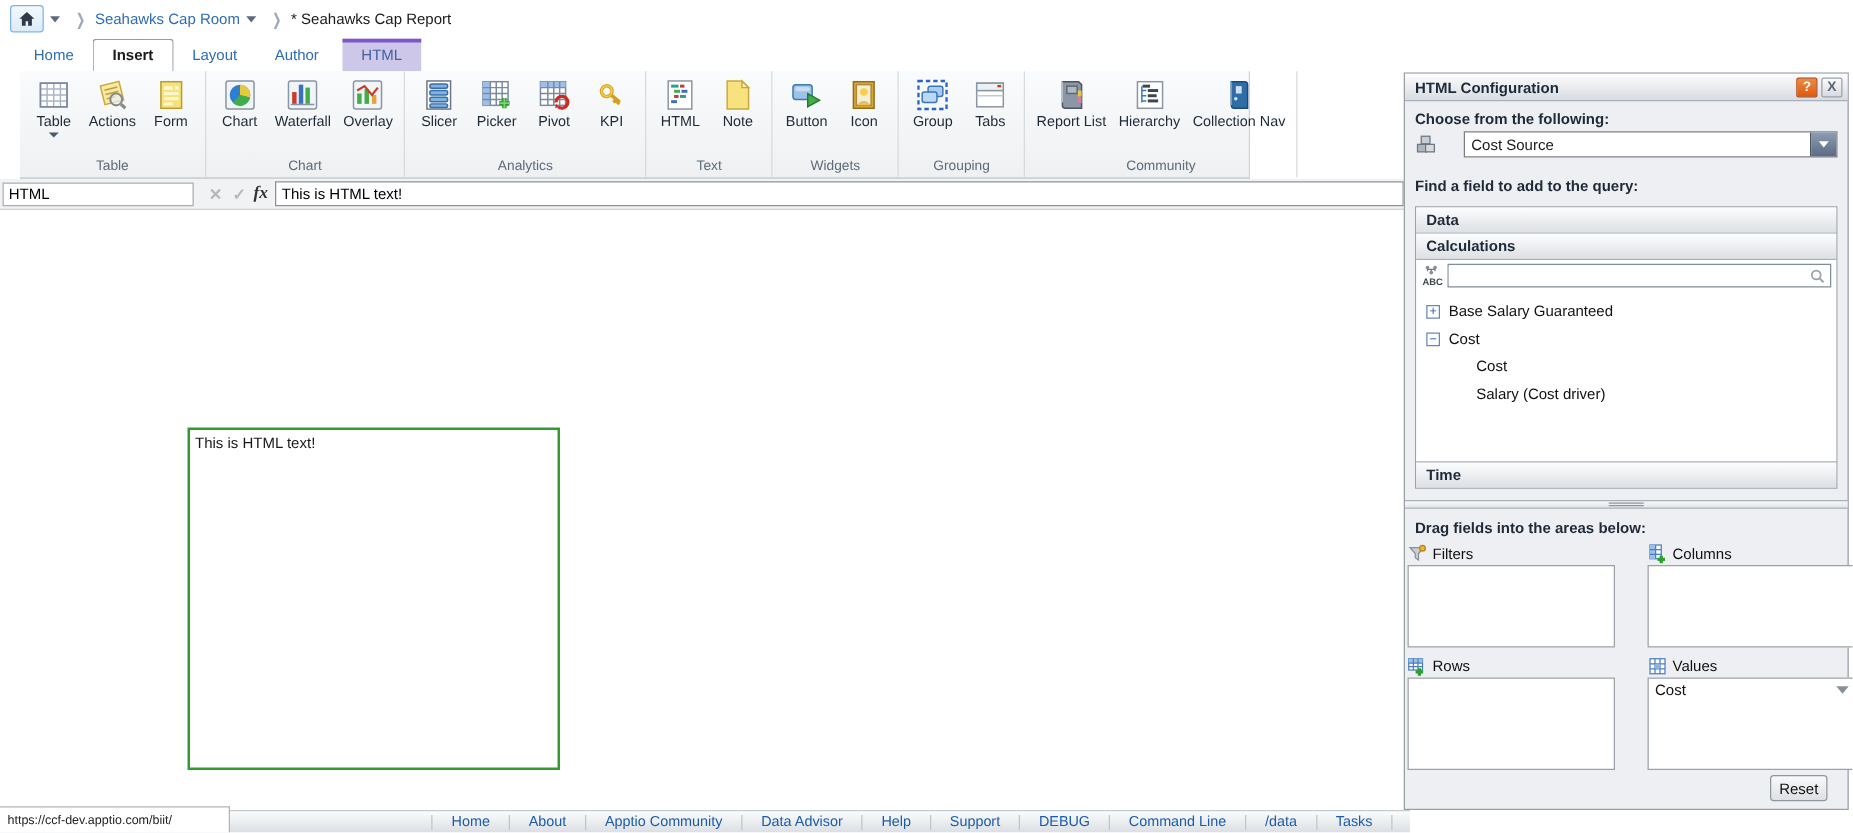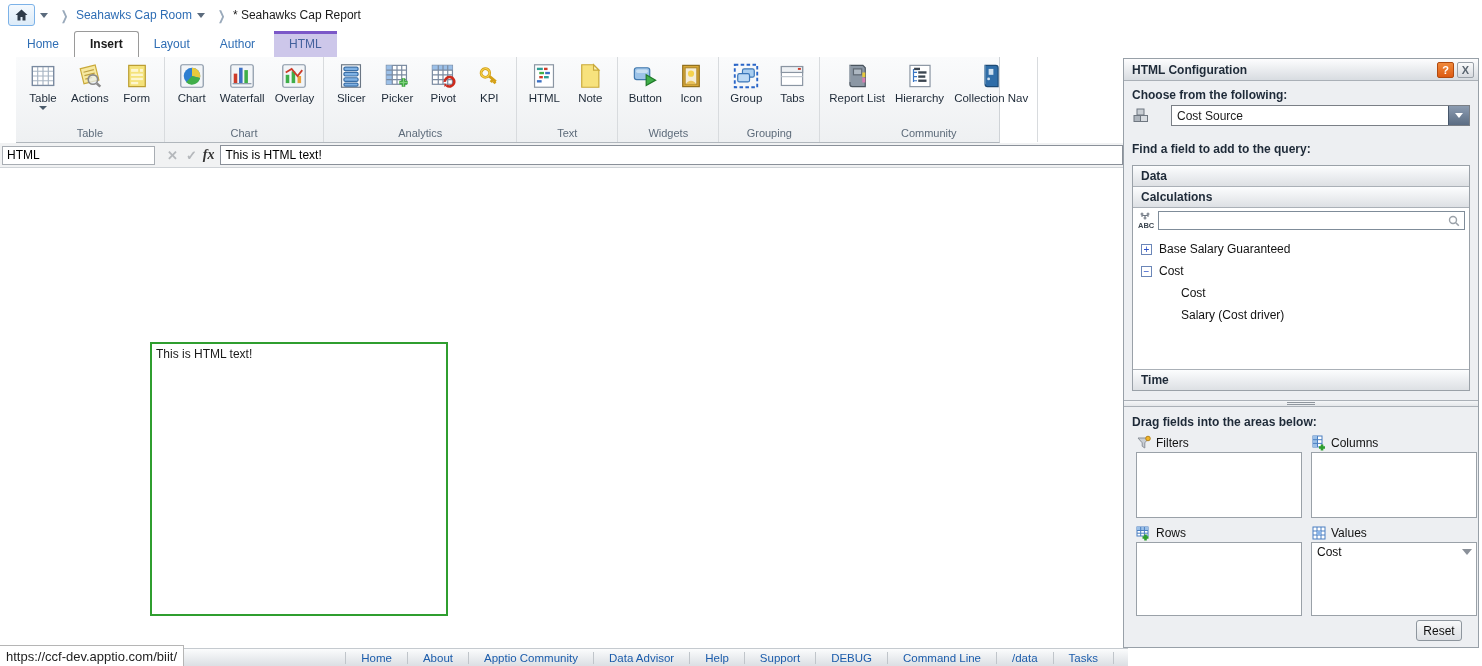--- a/index.html
+++ b/index.html
@@ -59,21 +59,21 @@
 
   
   .statusbar { position:absolute; left:0; top:648px; width:1128px; height:18px;
     background:linear-gradient(#fbfcfd,#dbdfe3); border-top:1px solid #c5cacf;
     display:flex; align-items:center; justify-content:flex-end; padding-right:14px; }
   .slink { color:#1b5cab; font-size:11.5px; padding:0 15px; border-left:1px solid #c0c5ca;
     white-space:nowrap; cursor:pointer; }
   .slink:last-child { border-right:1px solid #c0c5ca; }
   .urltip { position:absolute; left:0; top:645px; width:184px; height:21px; background:#fff;
     border:1px solid #b5b5b5; border-left:none; border-bottom:none; display:flex; align-items:center;
-    padding-left:6px; font-size:13px; color:#222; }
+    padding-left:6px; font-size:10px; color:#222; }
 
   
   .panel { position:absolute; left:1123px; top:58px; width:356px; height:590px;
     background:#edeff2; border:1px solid #98a0a8; display:flex; flex-direction:column; }
   .phead { height:22px; background:linear-gradient(#fdfdfe,#d8dce1); border-bottom:1px solid #aab0b7;
     display:flex; align-items:center; padding:0 4px 0 8px; }
   .ptitle { font-weight:bold; color:#1e2a38; flex:1; }
   .pbtn { width:17px; height:16px; margin-left:3px; display:flex; align-items:center; justify-content:center;
     font-size:11px; font-weight:bold; border-radius:2px; cursor:pointer; }
   .pbtn.help { background:linear-gradient(#f08a3c,#dd5a12); border:1px solid #b04a10; color:#fff; }
@@ -99,21 +99,21 @@
   .searchbox input { flex:1; border:none; outline:none; height:15px; font-size:12px; padding:0 4px;
     font-family:"Liberation Sans",sans-serif; }
   .tree { padding:6px 0 0 8px; }
   .titem { display:flex; align-items:center; height:22px; color:#111; }
   .titem .twist { width:11px; height:11px; border:1px solid #6b86b8; background:#fff; margin-right:7px;
     display:flex; align-items:center; justify-content:center; font-size:10px; line-height:9px; color:#2b50c8; }
   .titem.indent { padding-left:40px; }
   .splitter { margin:9px 0 4px; height:7px; border-top:1px solid #aab0b7; border-bottom:1px solid #aab0b7;
     background:linear-gradient(#f5f6f8,#e4e7ea); display:flex; align-items:center; justify-content:center; }
   .grip { width:28px; height:3px; border-top:1px solid #8f969e; border-bottom:1px solid #8f969e; }
-  .areas { display:grid; grid-template-columns:166px 166px; column-gap:9px; padding:2px 12px 0; }
+  .areas { display:grid; grid-template-columns:166px 166px; column-gap:26px; padding:2px 2px 0; }
   .arealabel { display:flex; align-items:center; height:18px; color:#111; }
   .arealabel svg { margin-right:4px; }
   .areabox { border:1px solid #9aa1a8; background:#fff; }
   .areabox.top { height:66px; }
   .areabox.bot { height:74px; }
   .valrow { display:flex; align-items:center; padding:2px 4px 0 5px; color:#111; }
   .valrow i { margin-left:auto; width:0; height:0; border-left:5px solid transparent;
     border-right:5px solid transparent; border-top:6px solid #8a9099; }
   .resetrow { margin-top:4px; display:flex; justify-content:flex-end; padding-right:16px; }
   .resetbtn { width:46px; height:21px; background:linear-gradient(#f8f9fa,#dde0e4); border:1px solid #8e969e;

